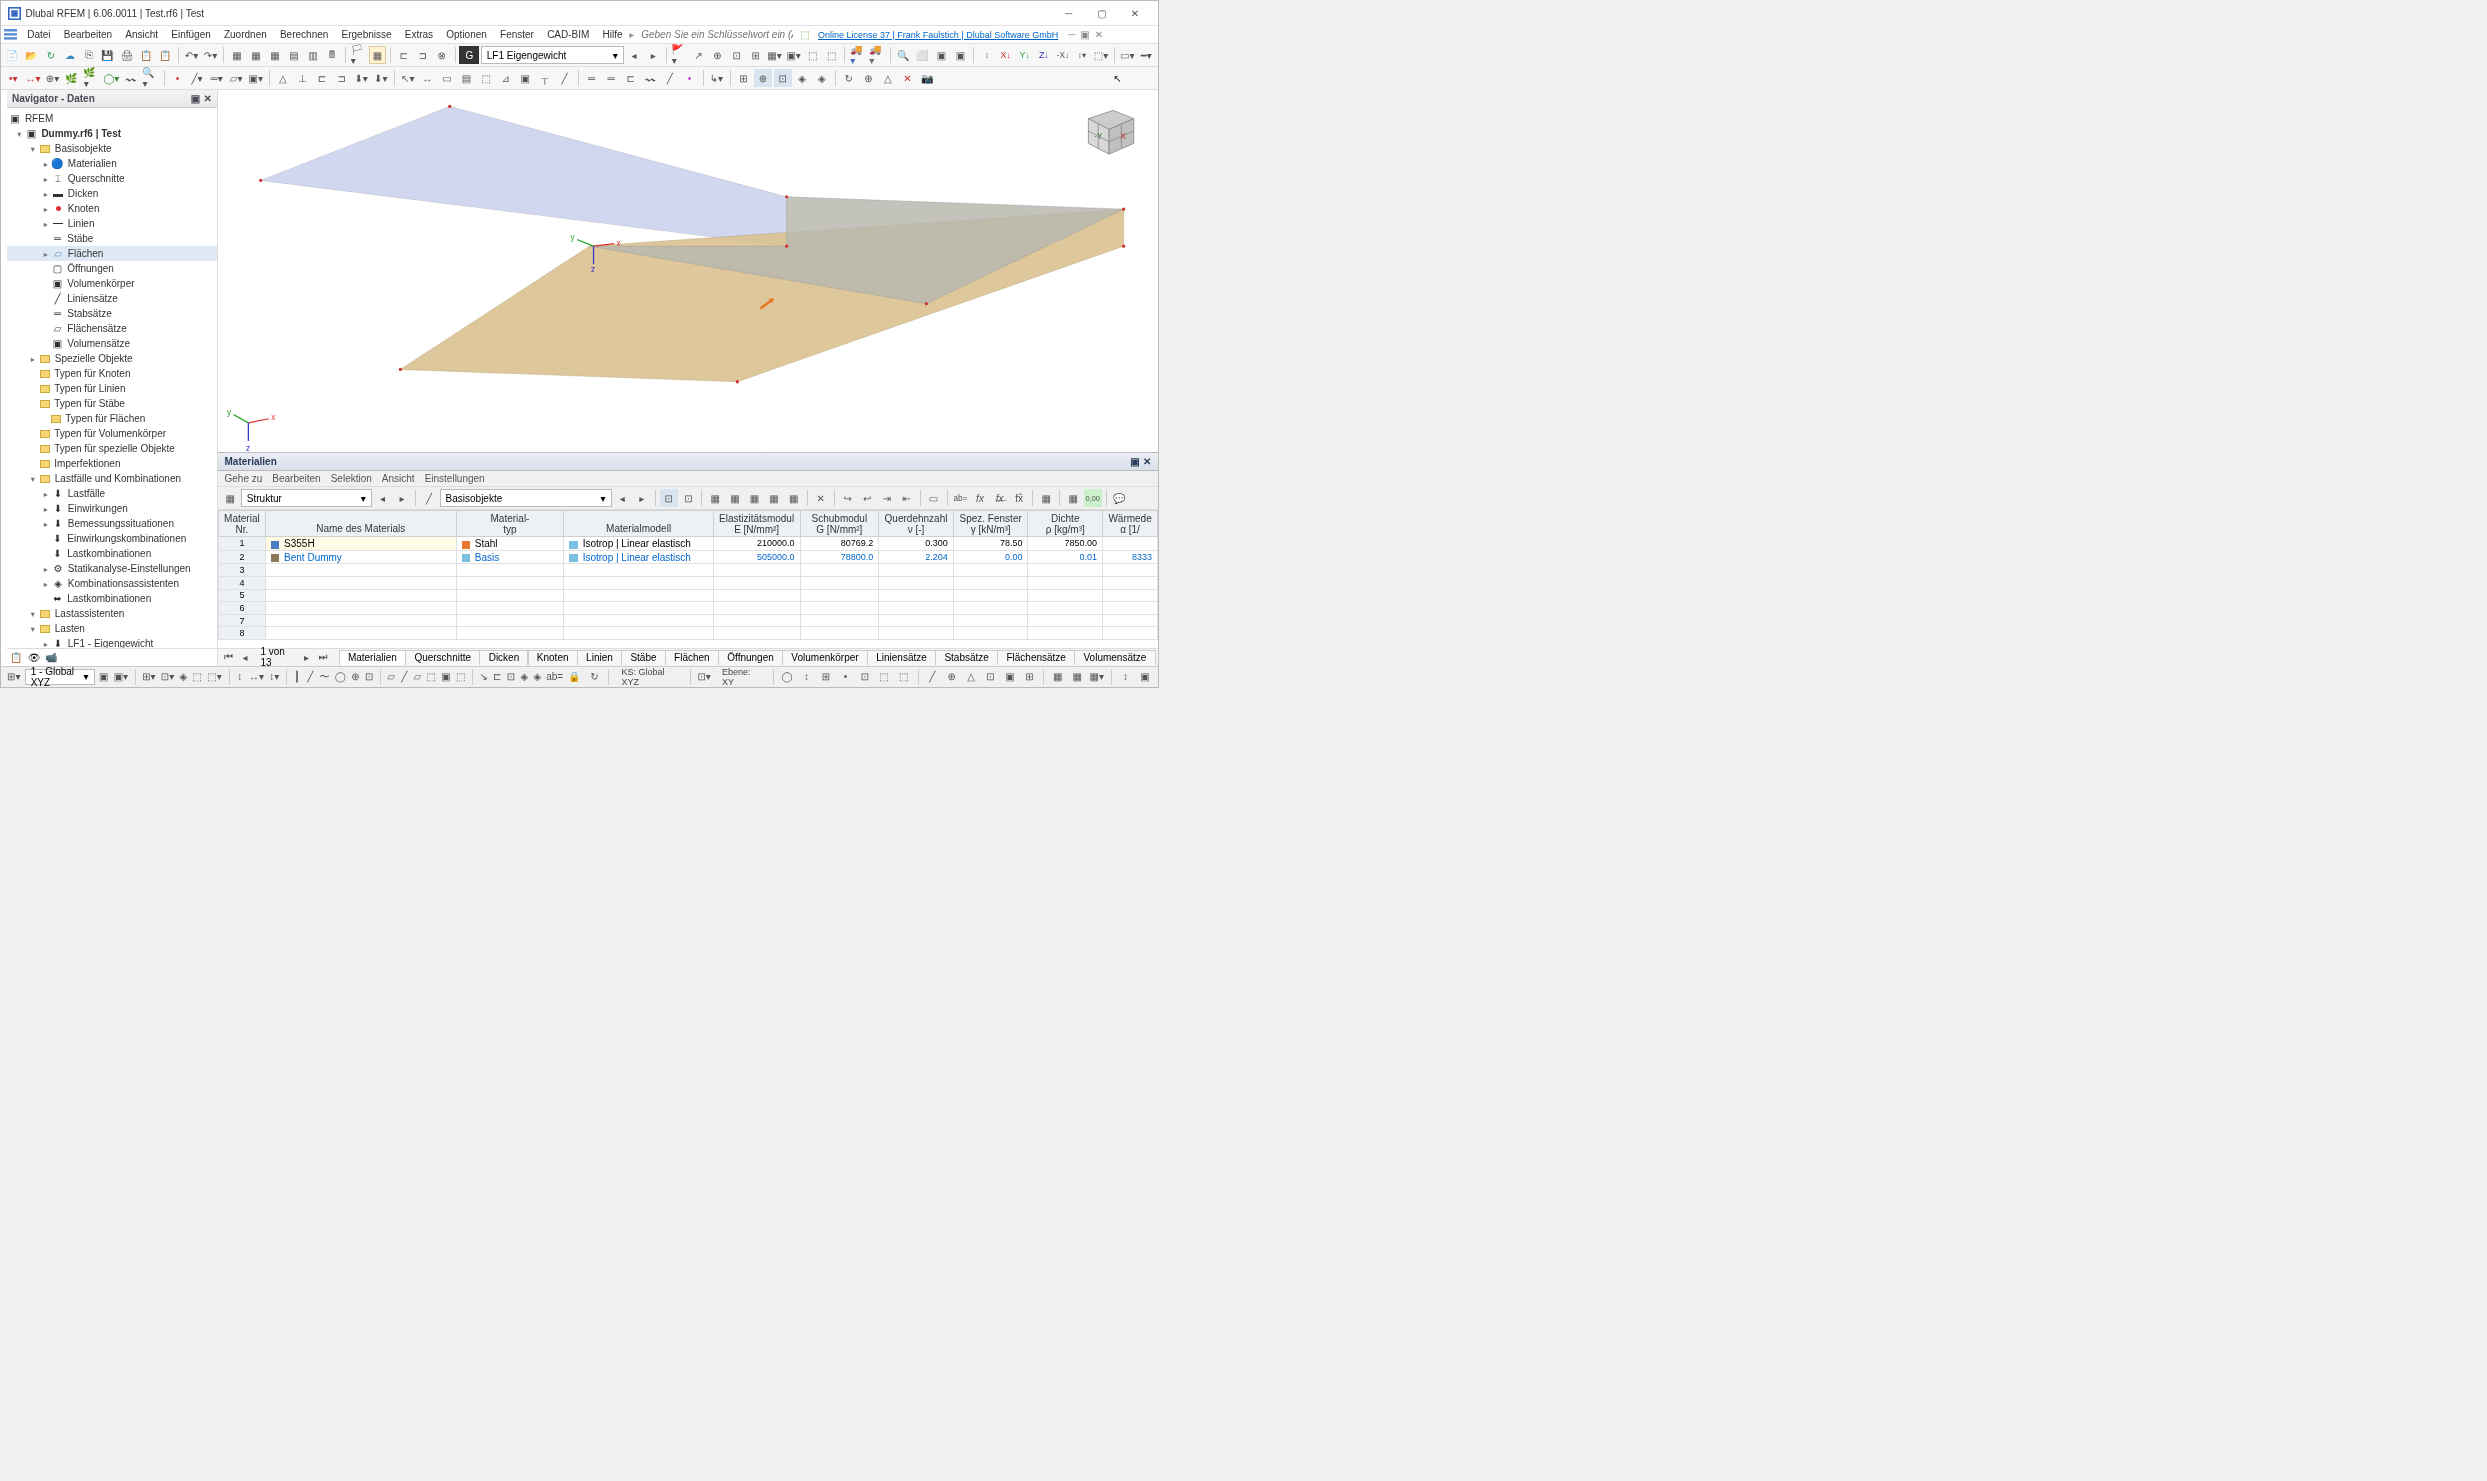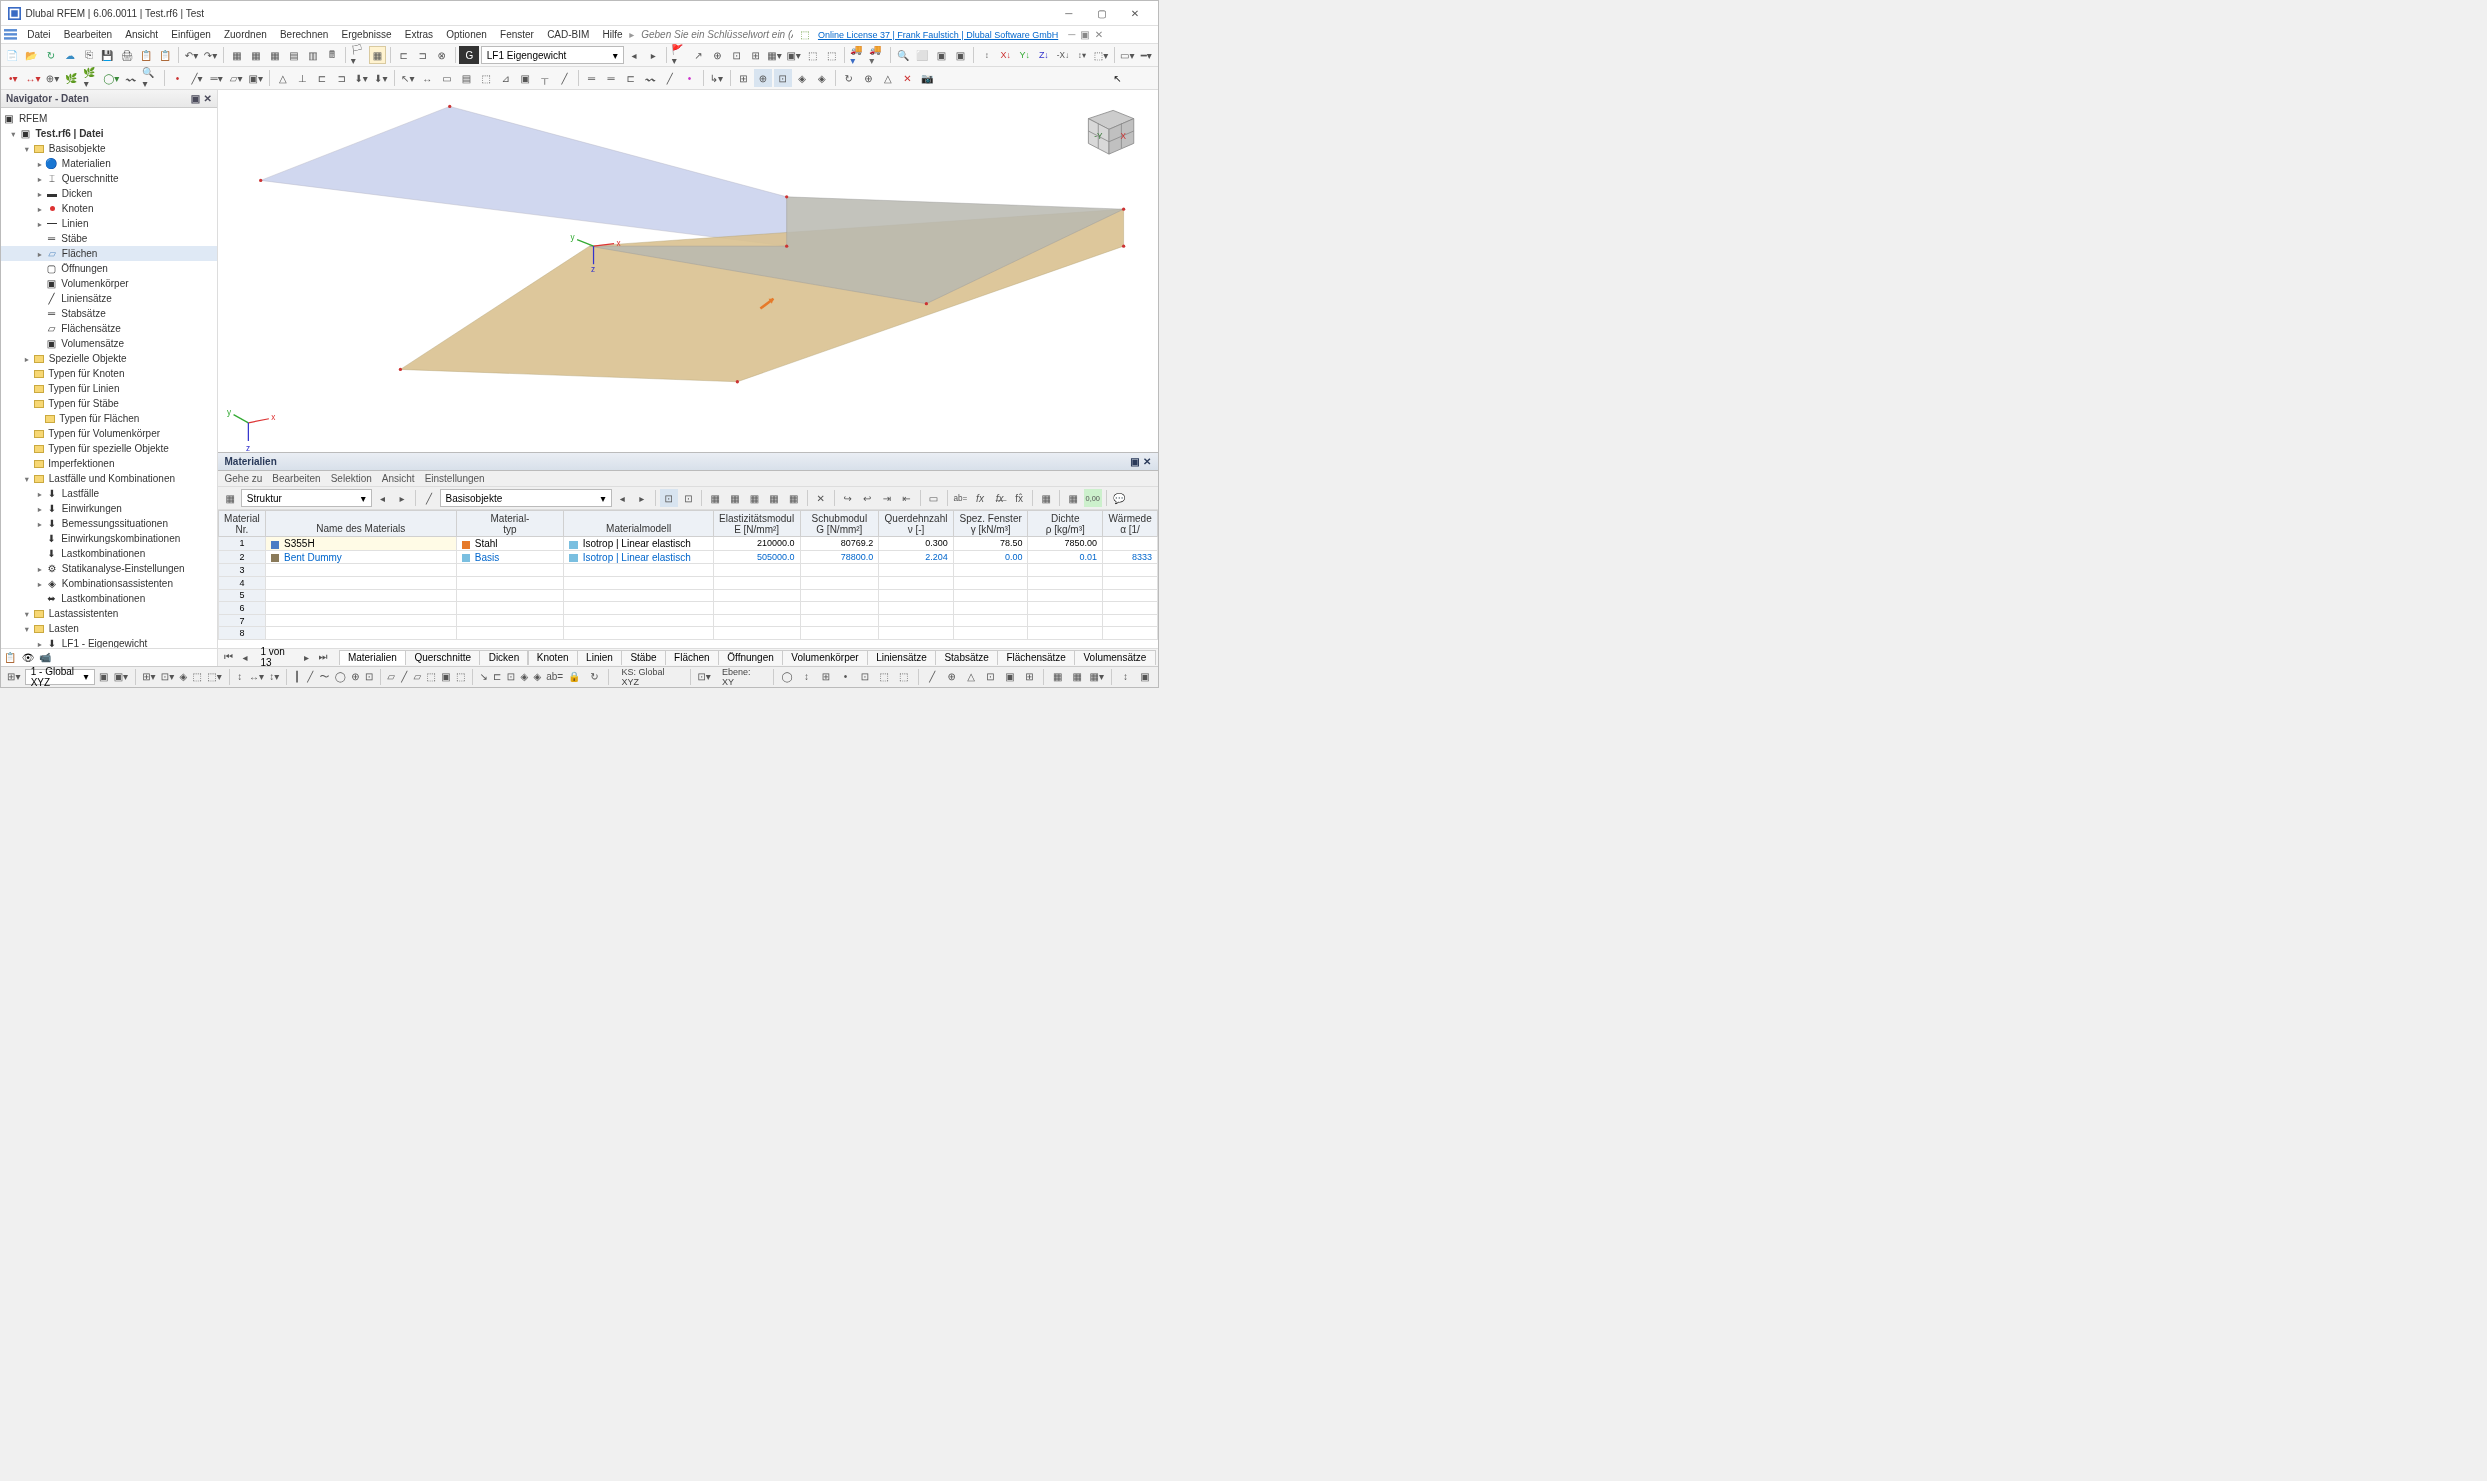--- a/index.html
+++ b/index.html
@@ -13,21 +13,21 @@
 .menubar { height: 18px; background: #fff; display: flex; align-items: center; padding: 0 3.3px; border-bottom: 0.8px solid #e0e0e0; }
 .menubar .mi { padding: 1.6px 6.6px; color: #333; }
 .menubar .right { display: flex; align-items: center; gap: 5px; }
 .menubar input { border: none; color: #999; font-style: italic; width: 156px; }
 .menubar .lic { color: #0066cc; text-decoration: underline; margin-left: 3.3px; font-size:9px;}
 .toolbar { height: 23px; background: #f7f7f7; display: flex; align-items: center; padding: 0 3.3px; gap: 1.6px; border-bottom: 0.8px solid #ddd; }
 .tb { width: 18px; height: 18px; display: flex; align-items: center; justify-content: center; border: 0.8px solid transparent; color:#555;}
 .tsep { width: 0.8px; height: 16.4px; background: #ccc; margin: 0 2.5px; }
 .tb-dark { background:#333; color:#fff; border:0.8px solid #333; padding:0 5px; height:18px; display:flex; align-items:center;}
 .lf-combo { width: 148px; height: 18px; border: 0.8px solid #bbb; background:#fff; padding:0 5px; display:flex; align-items:center;}
-.body { flex: 1; display: flex; overflow: hidden; }
+.body { flex: 1; display: flex; overflow: hidden; margin-left: 6px; }
 .sidebar { width: 218px; background: #fff; display: flex; flex-direction: column; border-right: 0.8px solid #ddd; }
 .side-title { height: 18px; background: linear-gradient(#f4f4f4,#e8e8e8); display: flex; align-items: center; padding: 0 5px; font-weight: bold; color:#4a4a5a; border-bottom:0.8px solid #ccc;}
 .side-title .r { margin-left: auto; display:flex; gap:3.3px; }
 .tree { flex: 1; overflow-y: auto; padding: 3.3px 0; font-size: 10px; }
 .treenode { display: flex; align-items: center; height: 15px; padding-left: 3.3px; color: #333; white-space: nowrap; }
 .treenode .exp { width: 11.5px; text-align: center; color: #777; font-size: 8.2px; }
 .treenode .ic { width: 13px; height: 11.5px; display: inline-flex; margin-right: 3.3px; align-items:center; justify-content:center;}
 .treenode.sel { background: #dfe9f5; }
 .folder-ic { width:10px; height:8.2px; background:#f7d774; border:0.8px solid #caa93f; }
 .dot-red { width:5px;height:5px;background:#d33;border-radius:50%;}
@@ -246,21 +246,21 @@
         </span>
       </div>
       <div class="tree">
         <div class="treenode" style="padding-left:1.6px">
             <span class="ic">▣</span>
             <span>RFEM</span>
           </div>
         <div class="treenode" style="padding-left:6.6px">
             <span class="exp">▾</span>
             <span class="ic">▣</span>
-            <b><span>Test.rf6 | Datei</span></b>
+            <b><span>Dummy.rf6 | Test</span></b>
           </div>
         <div class="treenode" style="padding-left:20px">
             <span class="exp">▾</span>
             <span class="ic">
               <span class="folder-ic"></span>
             </span>
             <span>Basisobjekte</span>
           </div>
         <div class="treenode" style="padding-left:33px">
             <span class="exp">▸</span>

